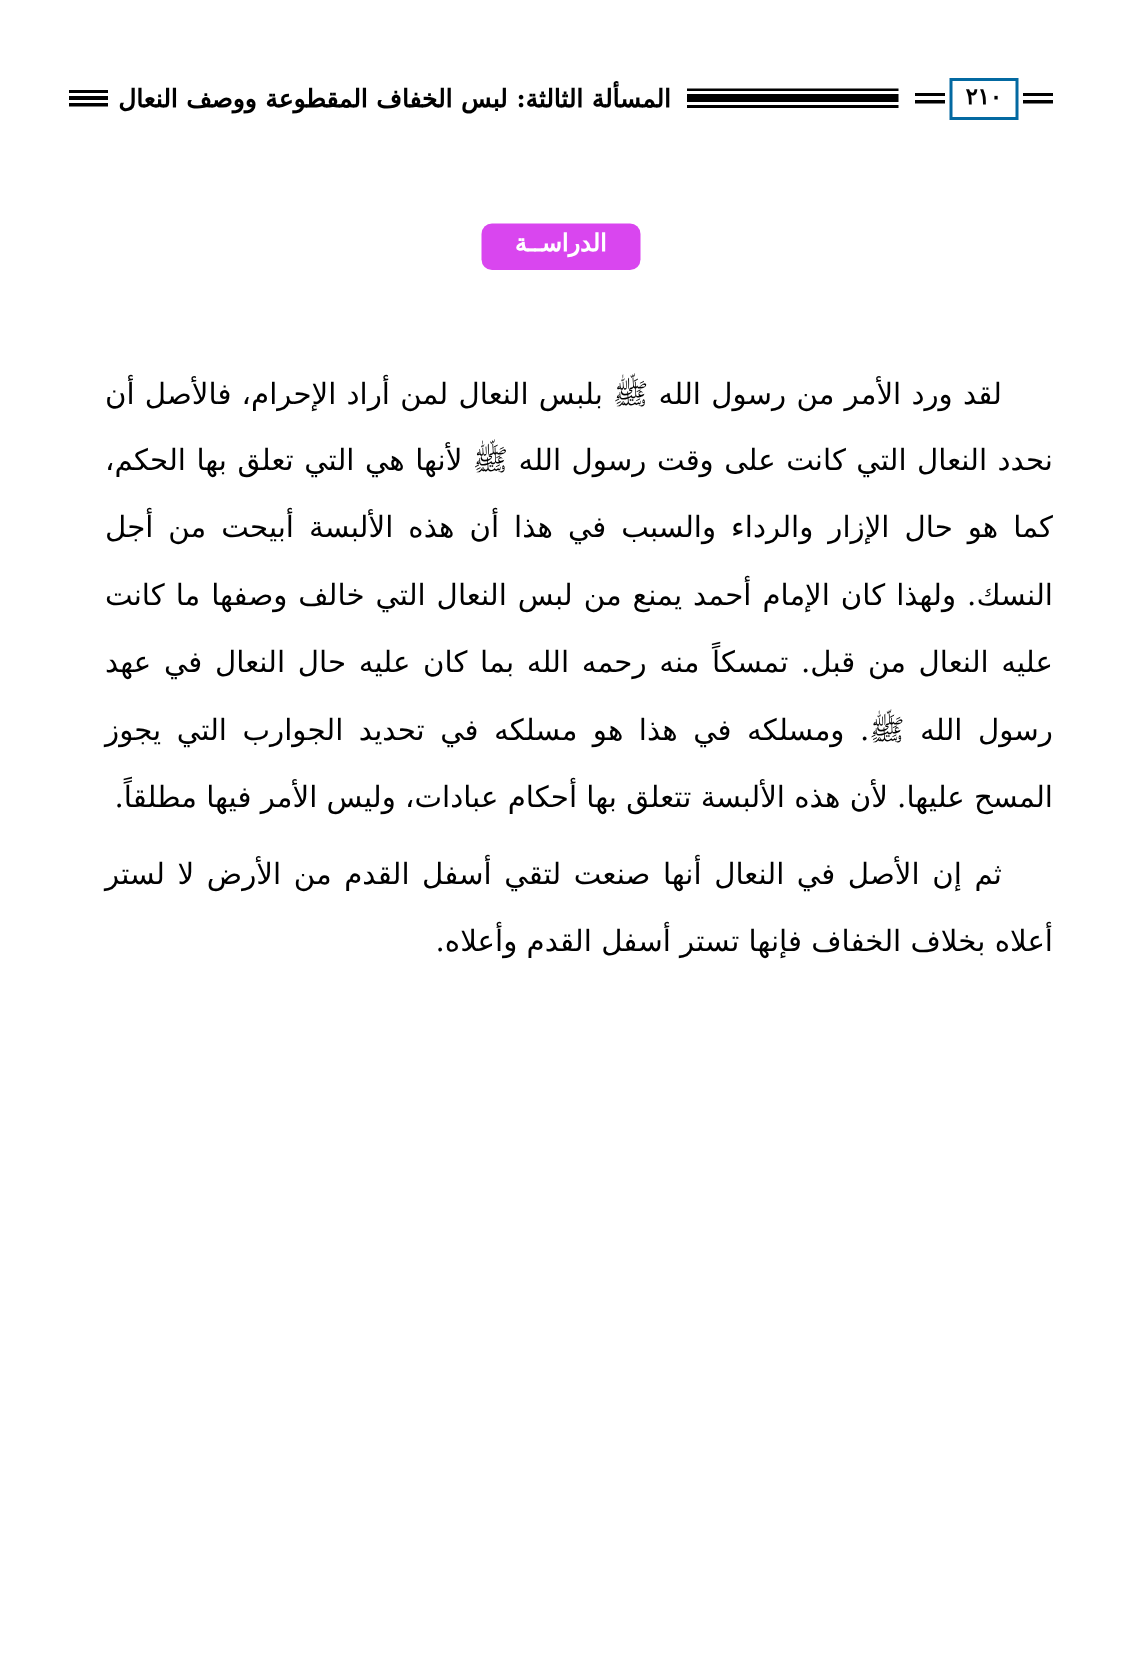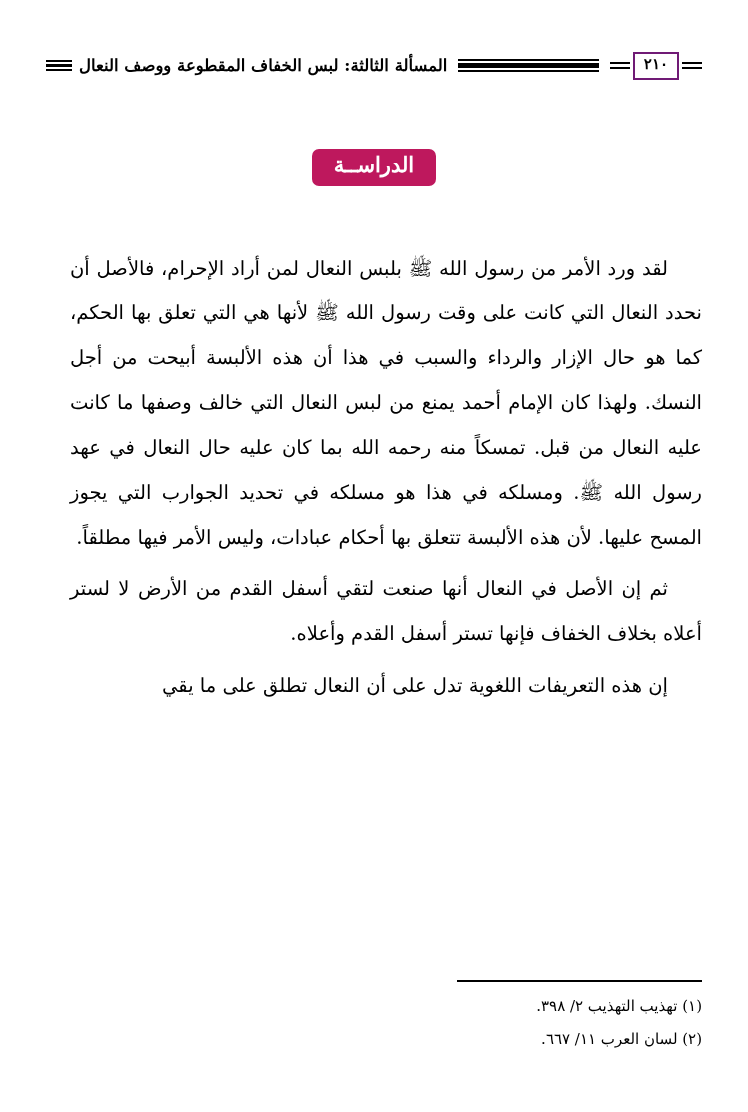--- a/index.html
+++ b/index.html
@@ -24,28 +24,28 @@
   .header-band {
     flex: 1; height: 13px; margin: 0 4px; min-width: 40px;
     background: linear-gradient(to bottom, #000 0 2px, #fff 2px 4px, #000 4px 9px, #fff 9px 11px, #000 11px 13px);
   }
   .pn-group { display: flex; align-items: center; gap: 3px; flex: none; }
   .pn-lines {
     width: 20px; height: 7px;
     background: linear-gradient(to bottom, #000 0 2px, #fff 2px 5px, #000 5px 7px);
   }
   .page-number-box {
-    border: 2px solid #701a75; padding: 1px 9px 3px;
+    border: 2px solid #0369a1; padding: 1px 9px 3px;
     font-weight: bold; font-size: 15px; line-height: 1.3;
   }
 
   
   .section-badge {
-    align-self: center; background: #be185d; color: #fff; font-weight: bold;
-    font-size: 21px; padding: 3px 22px 9px; border-radius: 7px;
+    align-self: center; background: #d946ef; color: #fff; font-weight: bold;
+    font-size: 16px; padding: 3px 22px 9px; border-radius: 7px;
     margin: 30px 0 22px; flex: none;
   }
 
   
   .body-text {
     direction: rtl; text-align: justify; font-size: 19.5px; line-height: 2.3; flex: none; margin-left: 24px;
   }
   .body-text p { margin: 0 0 7px; text-indent: 34px; }
 
   
@@ -69,22 +69,16 @@
       <span class="page-number-box">٢١٠</span>
       <span class="pn-lines"></span>
     </div>
   </header>
 
   <div class="section-badge">الدراســة</div>
 
   <main class="body-text">
     <p>لقد ورد الأمر من رسول الله ﷺ بلبس النعال لمن أراد الإحرام، فالأصل أن نحدد النعال التي كانت على وقت رسول الله ﷺ لأنها هي التي تعلق بها الحكم، كما هو حال الإزار والرداء والسبب في هذا أن هذه الألبسة أبيحت من أجل النسك. ولهذا كان الإمام أحمد يمنع من لبس النعال التي خالف وصفها ما كانت عليه النعال من قبل. تمسكاً منه رحمه الله بما كان عليه حال النعال في عهد رسول الله ﷺ. ومسلكه في هذا هو مسلكه في تحديد الجوارب التي يجوز المسح عليها. لأن هذه الألبسة تتعلق بها أحكام عبادات، وليس الأمر فيها مطلقاً.</p>
     <p>ثم إن الأصل في النعال أنها صنعت لتقي أسفل القدم من الأرض لا لستر أعلاه بخلاف الخفاف فإنها تستر أسفل القدم وأعلاه.</p>
-    <p>إن هذه التعريفات اللغوية تدل على أن النعال تطلق على ما يقي</p>
   </main>
 
-  <footer class="footnotes-area">
-    <div class="footnote-sep"></div>
-    <div class="footnote">(١) تهذيب التهذيب ٢/ ٣٩٨.</div>
-    <div class="footnote">(٢) لسان العرب ١١/ ٦٦٧.</div>
-  </footer>
 
 </div>
 
 </body></html>

